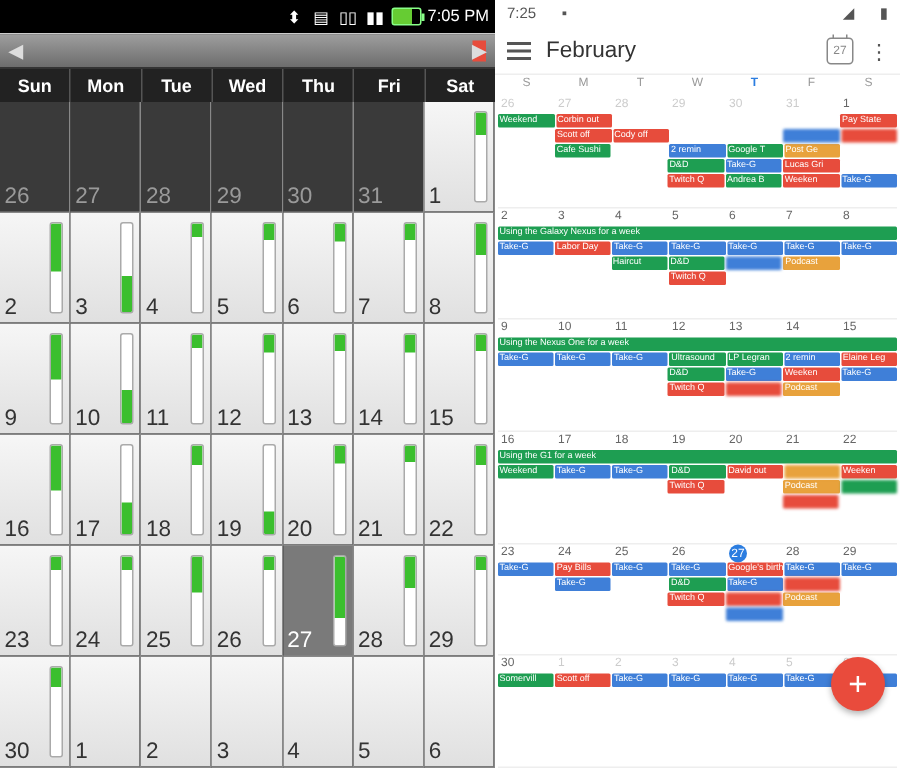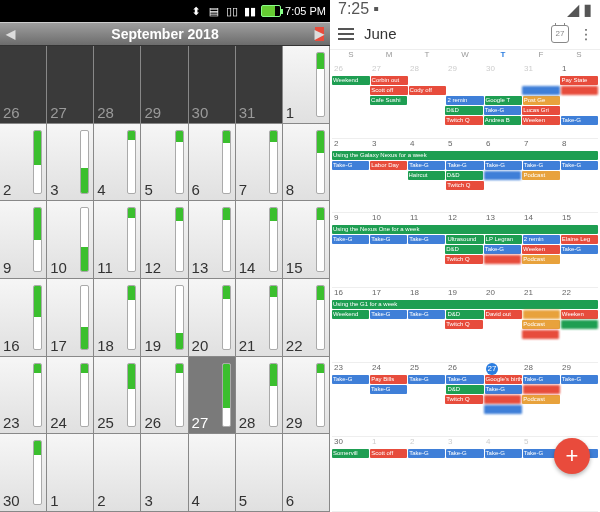--- a/index.html
+++ b/index.html
@@ -61,21 +61,21 @@
     overflow:hidden;
   }
   .gauge-fill-top{ position:absolute; top:0; left:0; right:0; background:#3bbf2e; }
   .gauge-fill-bot{ position:absolute; bottom:0; left:0; right:0; background:#3bbf2e; }
 
   
   .phone-right{
     width:270px; height:512px; background:#fff;
     display:flex; flex-direction:column; position:relative;
   }
-  .statusbar-new{ height:18px; display:flex; align-items:center; padding:0 8px; font-size:16px; color:#555; gap:4px;}
+  .statusbar-new{ height:18px; display:flex; align-items:center; padding:0 8px; font-size:10px; color:#555; gap:17px;}
   .statusbar-new .spacer{flex:1;}
   .appbar-new{
     height:32px; display:flex; align-items:center; padding:0 8px; gap:10px;
     border-bottom:1px solid #eee;
   }
   .appbar-new .title{font-size:15px; font-weight:500; color:#333; flex:1;}
   .hamburger{width:16px;height:12px;display:flex;flex-direction:column;justify-content:space-between;}
   .hamburger span{height:2px;background:#555;}
   .today-ic{width:18px;height:18px;border:1.5px solid #888;border-radius:3px;position:relative;}
   .today-ic:before{content:"";position:absolute;top:-3px;left:3px;right:3px;height:3px;border-left:1.5px solid #888;border-right:1.5px solid #888;}
@@ -115,23 +115,31 @@
   <div class="statusbar-old">
     <span class="ic">⬍</span>
     <span class="ic">▤</span>
     <span class="ic">▯▯</span>
     <span class="ic">▮▮</span>
     <span class="batt"></span>
     <span>7:05 PM</span>
   </div>
   <div class="titlebar-old">
     <span class="chev l">◀</span>
-    <span>September 2018</span>
     <span class="chev r">▶</span>
   </div>
+  <div class="dowrow-old" id="dowOld">
+      <div>Sun</div>
+      <div>Mon</div>
+      <div>Tue</div>
+      <div>Wed</div>
+      <div>Thu</div>
+      <div>Fri</div>
+      <div>Sat</div>
+    </div>
   <div class="grid-old" id="gridOld">
       <div class="row-old">
         <div class="cell-old prev">26</div>
         <div class="cell-old prev">27</div>
         <div class="cell-old prev">28</div>
         <div class="cell-old prev">29</div>
         <div class="cell-old prev">30</div>
         <div class="cell-old prev">31</div>
         <div class="cell-old">1<div class="gauge">
             <div class="gauge-fill-top" style="height: 25%;"></div>
@@ -250,21 +258,21 @@
     <span class="spacer"></span>
     <span>◢</span>
     <span>▮</span>
   </div>
   <div class="appbar-new">
     <div class="hamburger">
         <span></span>
         <span></span>
         <span></span>
       </div>
-    <div class="title">June</div>
+    <div class="title">February</div>
     <div class="today-ic">
         <span>27</span>
       </div>
     <div class="dots">⋮</div>
   </div>
   <div class="dow-new" id="dowNew">
       <div>S</div>
       <div>M</div>
       <div>T</div>
       <div>W</div>

